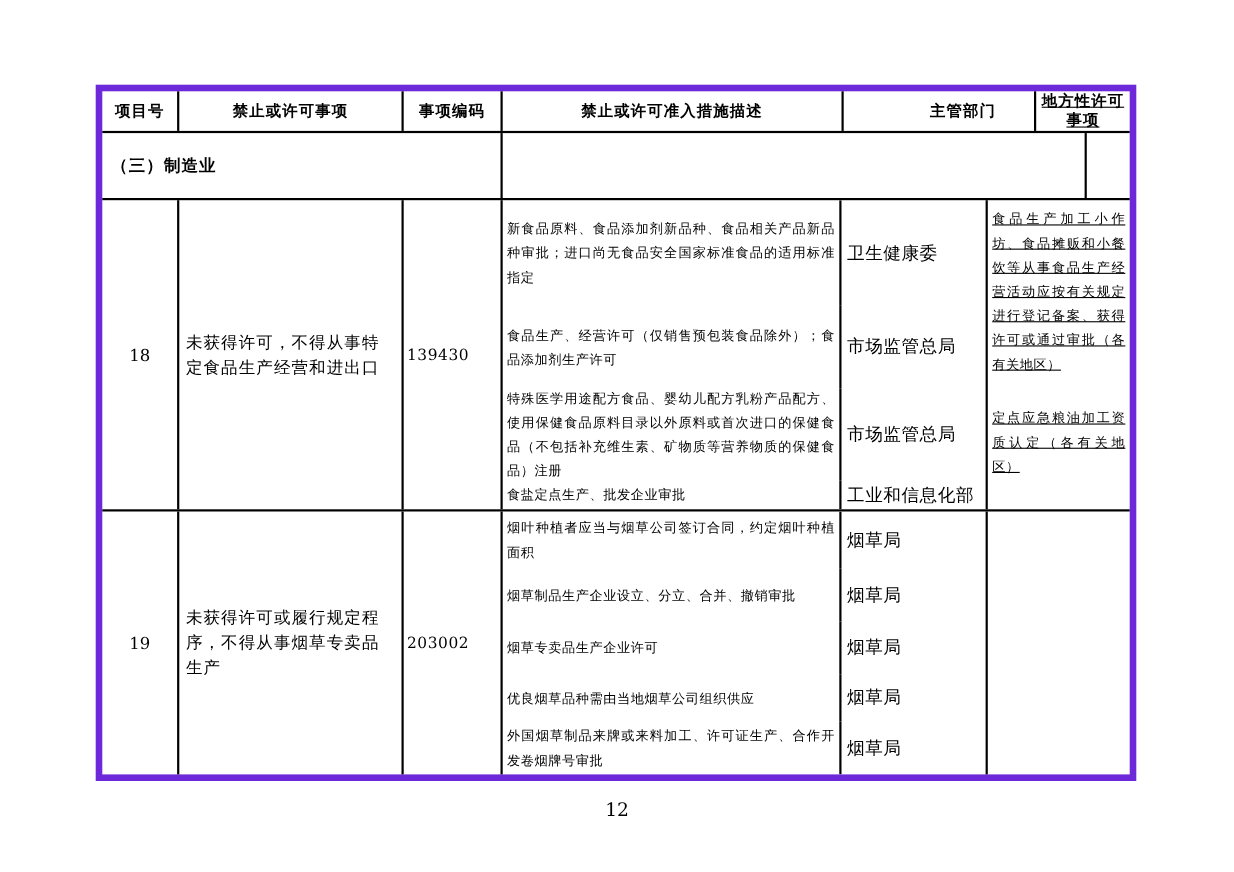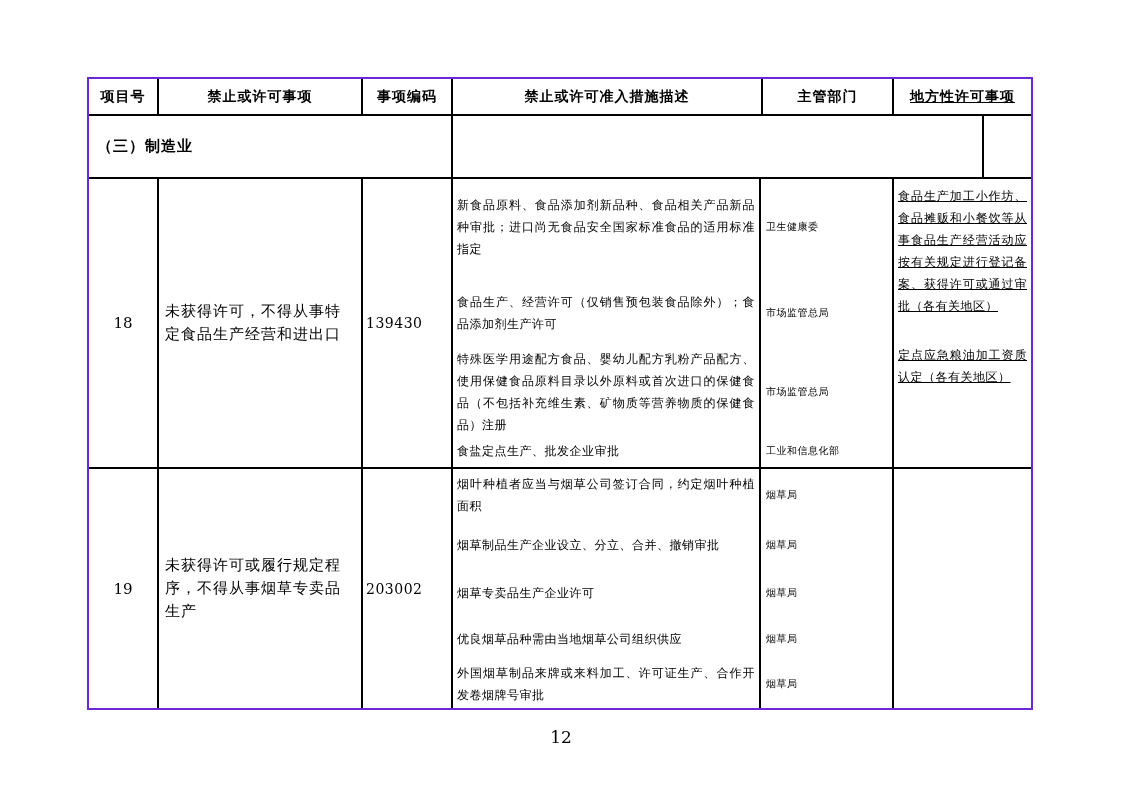--- a/index.html
+++ b/index.html
@@ -3,34 +3,34 @@
 <meta charset="utf-8">
 <style>
   html,body{margin:0;padding:0;}
   body{
     width:1122px;height:793px;background:#ffffff;position:relative;
     font-family:"DejaVu Serif","Liberation Serif",serif;color:#000;
     overflow:hidden;
   }
   .doc-table{
     position:absolute;left:87px;top:77px;width:946px;height:633px;
-    border:2px solid #6d28d9;box-sizing:border-box;background:#fff;
+    border:6px solid #6d28d9;box-sizing:border-box;background:#fff;
     display:flex;flex-direction:column;
   }
   .tr{display:flex;flex-direction:row;border-bottom:2px solid #000;box-sizing:border-box;}
   .tr:last-child{border-bottom:none;}
   .td,.th{box-sizing:border-box;border-right:2px solid #000;overflow:hidden;}
   .td:last-child,.th:last-child{border-right:none;}
 
   
   .c1{width:70px;}
   .c2{width:204px;}
   .c3{width:90px;}
   .c4{width:310px;}
-  .c5{width:131px;}
+  .c5{width:131px;margin-left:44px;}
   .c6{flex:1;text-decoration:underline;}
 
   
   .header-row{height:38px;}
   .th{
     font-weight:bold;font-size:14px;letter-spacing:1px;
     display:flex;align-items:center;justify-content:center;text-align:center;
   }
 
   
@@ -63,21 +63,21 @@
   .m-desc{
     width:308px;box-sizing:border-box;border-right:2px solid #000;
     display:flex;align-items:center;padding:2px 4px 2px 4px;
   }
   .m-desc p, .cell-local p{
     margin:0;font-size:12px;line-height:22px;letter-spacing:0.5px;
     text-align:justify;
   }
   .m-dept{
     flex:1;display:flex;align-items:center;padding-left:5px;
-    font-size:10px;letter-spacing:0.5px;
+    font-size:16px;letter-spacing:0.5px;
   }
   .cell-local{padding:6px 4px 0 4px;}
   .cell-local p.second{margin-top:27px;}
 
   
   .r18-m1{height:96px;}
   .r18-m2{height:75px;}
   .r18-m3{height:84px;}
   
   .r19-m1{height:52px;}

